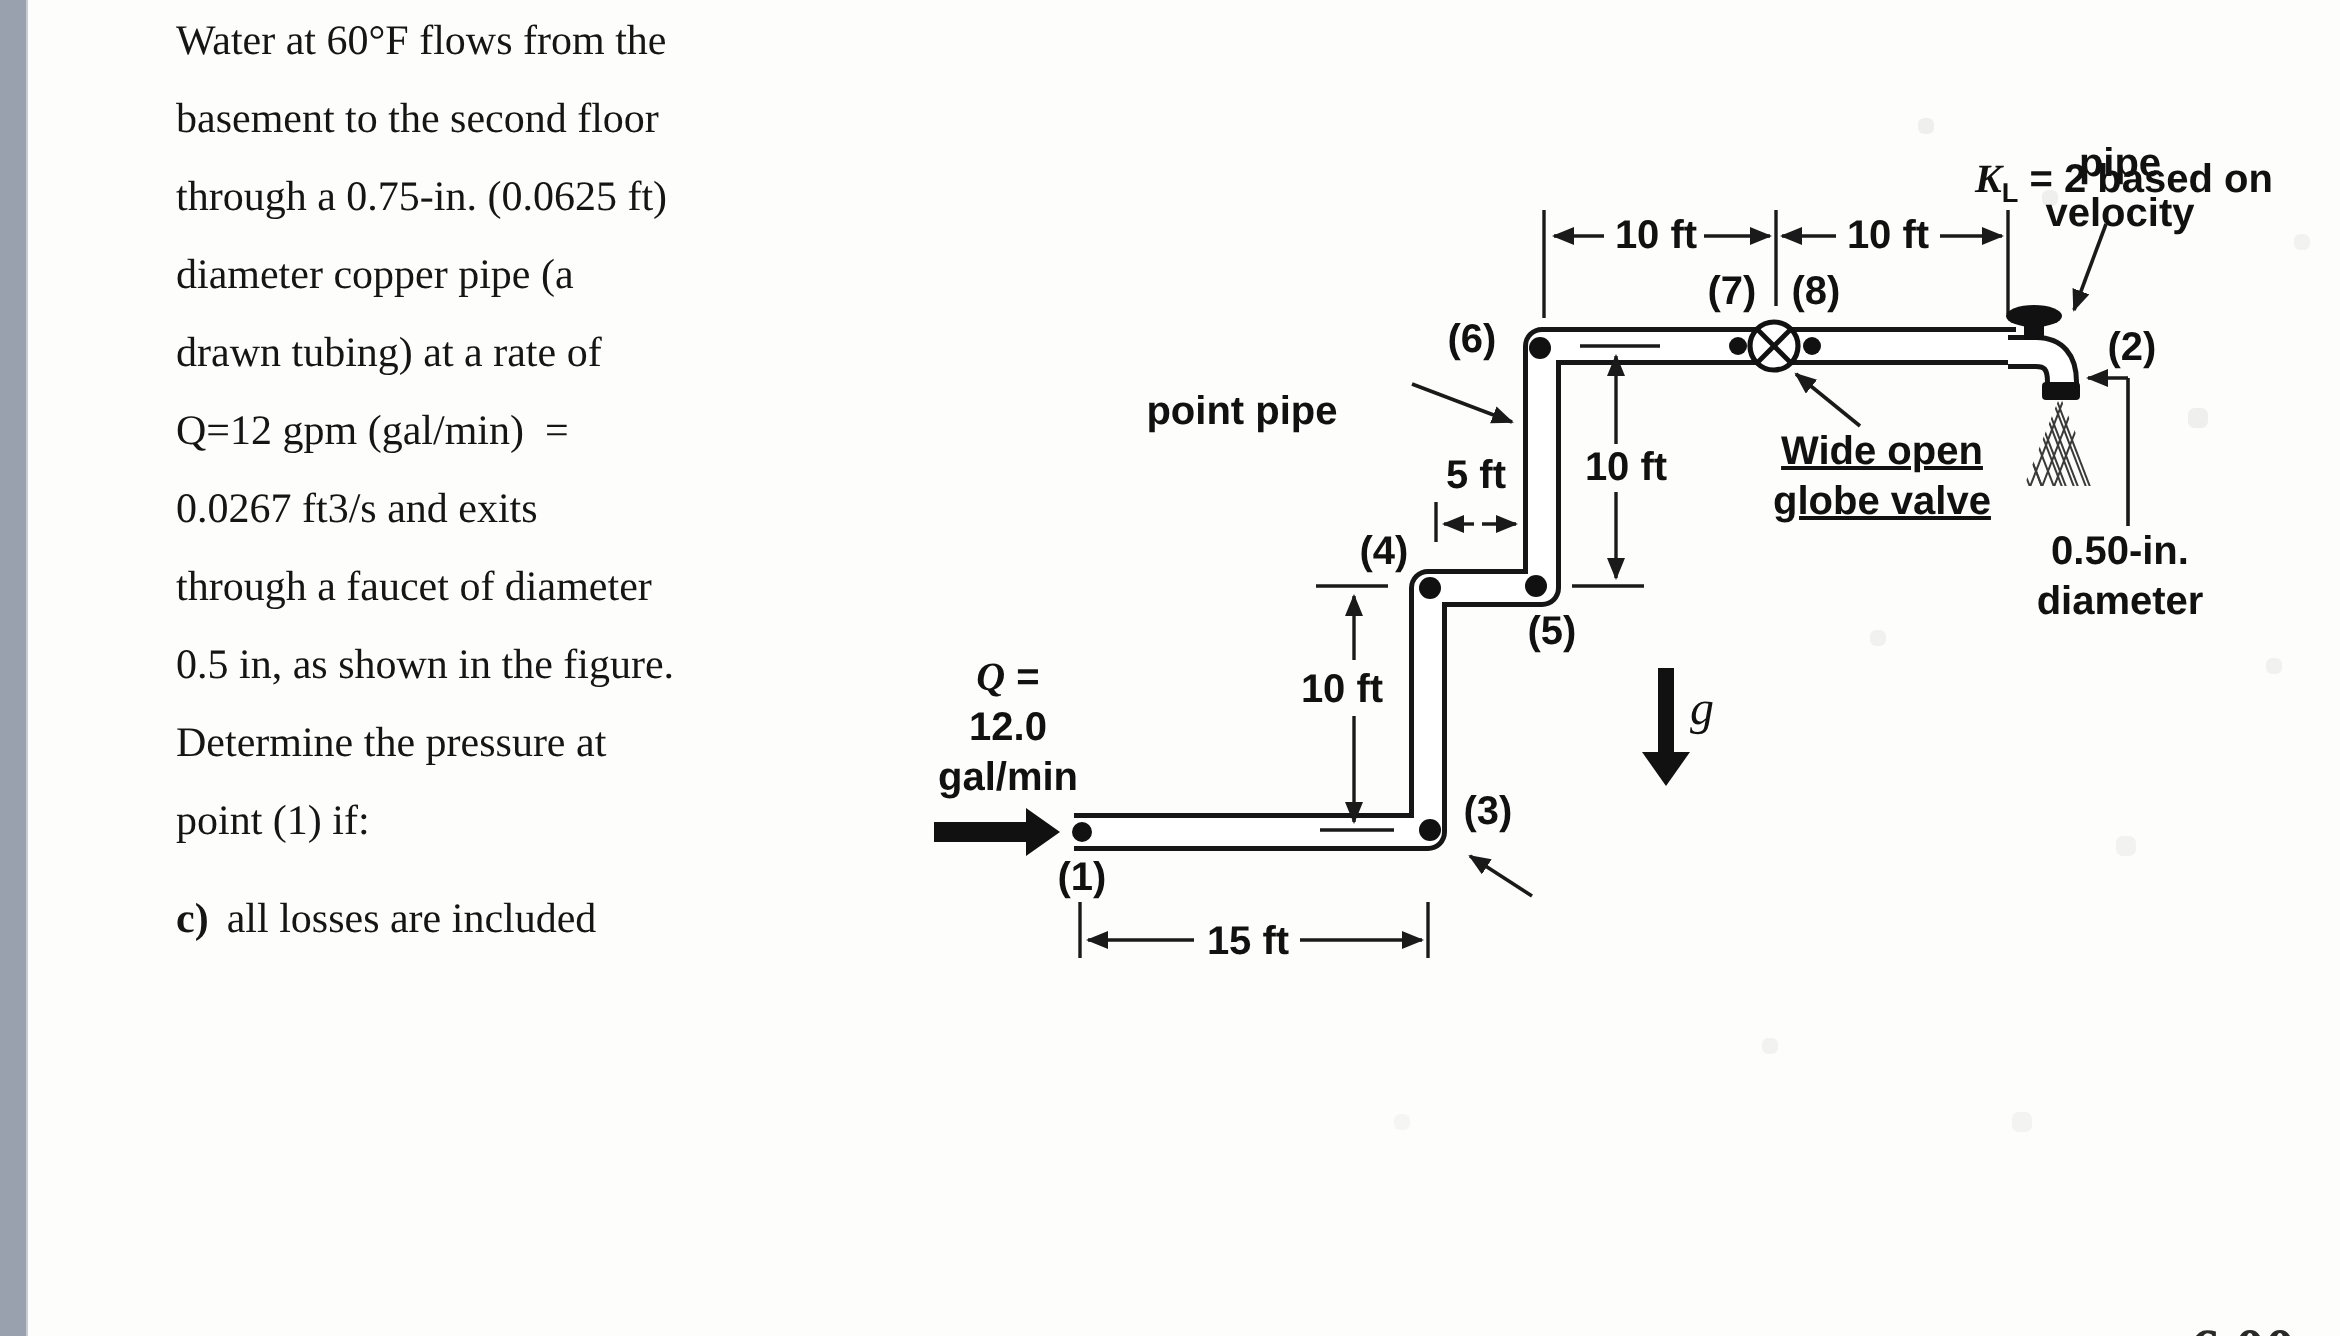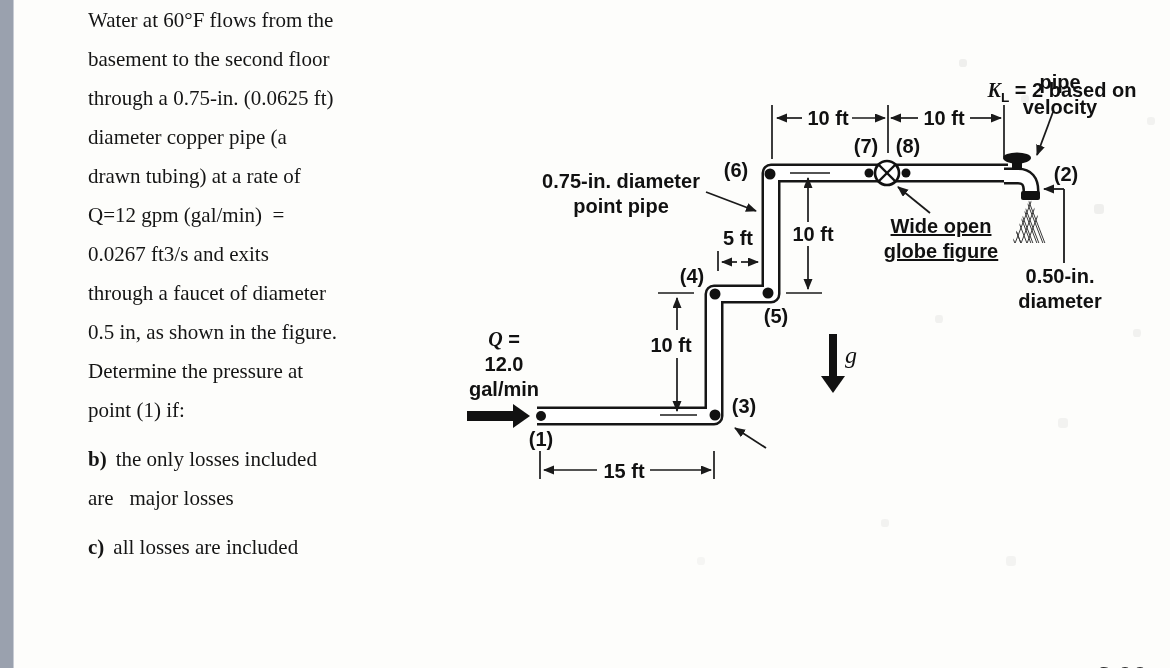--- a/index.html
+++ b/index.html
@@ -66,22 +66,20 @@
 basement to the second floor
 through a 0.75-in. (0.0625 ft)
 diameter copper pipe (a
 drawn tubing) at a rate of
 Q=12 gpm (gal/min)  =
 0.0267 ft3/s and exits
 through a faucet of diameter
 0.5 in, as shown in the figure.
 Determine the pressure at
 point (1) if:</p>
-    <p class="item"><b>b)</b><span>the only losses included
-are   major losses</span></p>
     <p class="item"><b>c)</b><span>all losses are included</span></p>
   </div>
 
   <svg width="1170" height="668" viewBox="0 0 1170 668">
     <defs>
       <marker id="ah" markerUnits="userSpaceOnUse" markerWidth="12" markerHeight="10" refX="10" refY="4.5" orient="auto">
         <path d="M0,0 L11,4.5 L0,9 Z" fill="#1a1a1a"></path>
       </marker>
       <clipPath id="sprayClip">
         <polygon points="1030,198 1012,243 1049,243"></polygon>
@@ -184,23 +182,23 @@
     <g fill="#111">
       <rect x="829" y="334" width="8" height="43"></rect>
       <polygon points="821,376 845,376 833,393"></polygon>
     </g>
   </svg>
 
   <div class="lbl kl" style="left:978px;top:41px;width:168px;"><i>K</i><sub>L</sub><span> = 2 based on</span></div>
   <div class="lbl" style="left:1000px;top:70px;width:120px;">pipe</div>
   <div class="lbl" style="left:1000px;top:95px;width:120px;">velocity</div>
 
-  <div class="lbl" style="left:523px;top:169px;width:196px;"><span>0.75-in. diameter</span><br><span>point pipe</span></div>
-
-  <div class="lbl" style="left:878px;top:214px;width:126px;text-decoration:underline;"><span>Wide open</span><br><span>globe figure</span></div>
+  <div class="lbl" style="left:523px;top:169px;width:196px;"><br><span>point pipe</span></div>
+
+  <div class="lbl" style="left:878px;top:214px;width:126px;text-decoration:underline;"><span>Wide open</span><br><span>globe valve</span></div>
 
   <div class="lbl" style="left:1008px;top:264px;width:104px;"><span>0.50-in.</span><br><span>diameter</span></div>
 
 
   <div class="lbl flow" style="left:462px;top:327px;width:84px;"><i>Q</i><span> =</span><br><span>12.0</span><br><span>gal/min</span></div>
 
   <div class="g-label" style="left:845px;top:342px;">g</div>
 
   <div class="lbl pt" style="left:521px;top:427px;">(1)</div>
   <div class="lbl pt" style="left:1046px;top:162px;">(2)</div>

